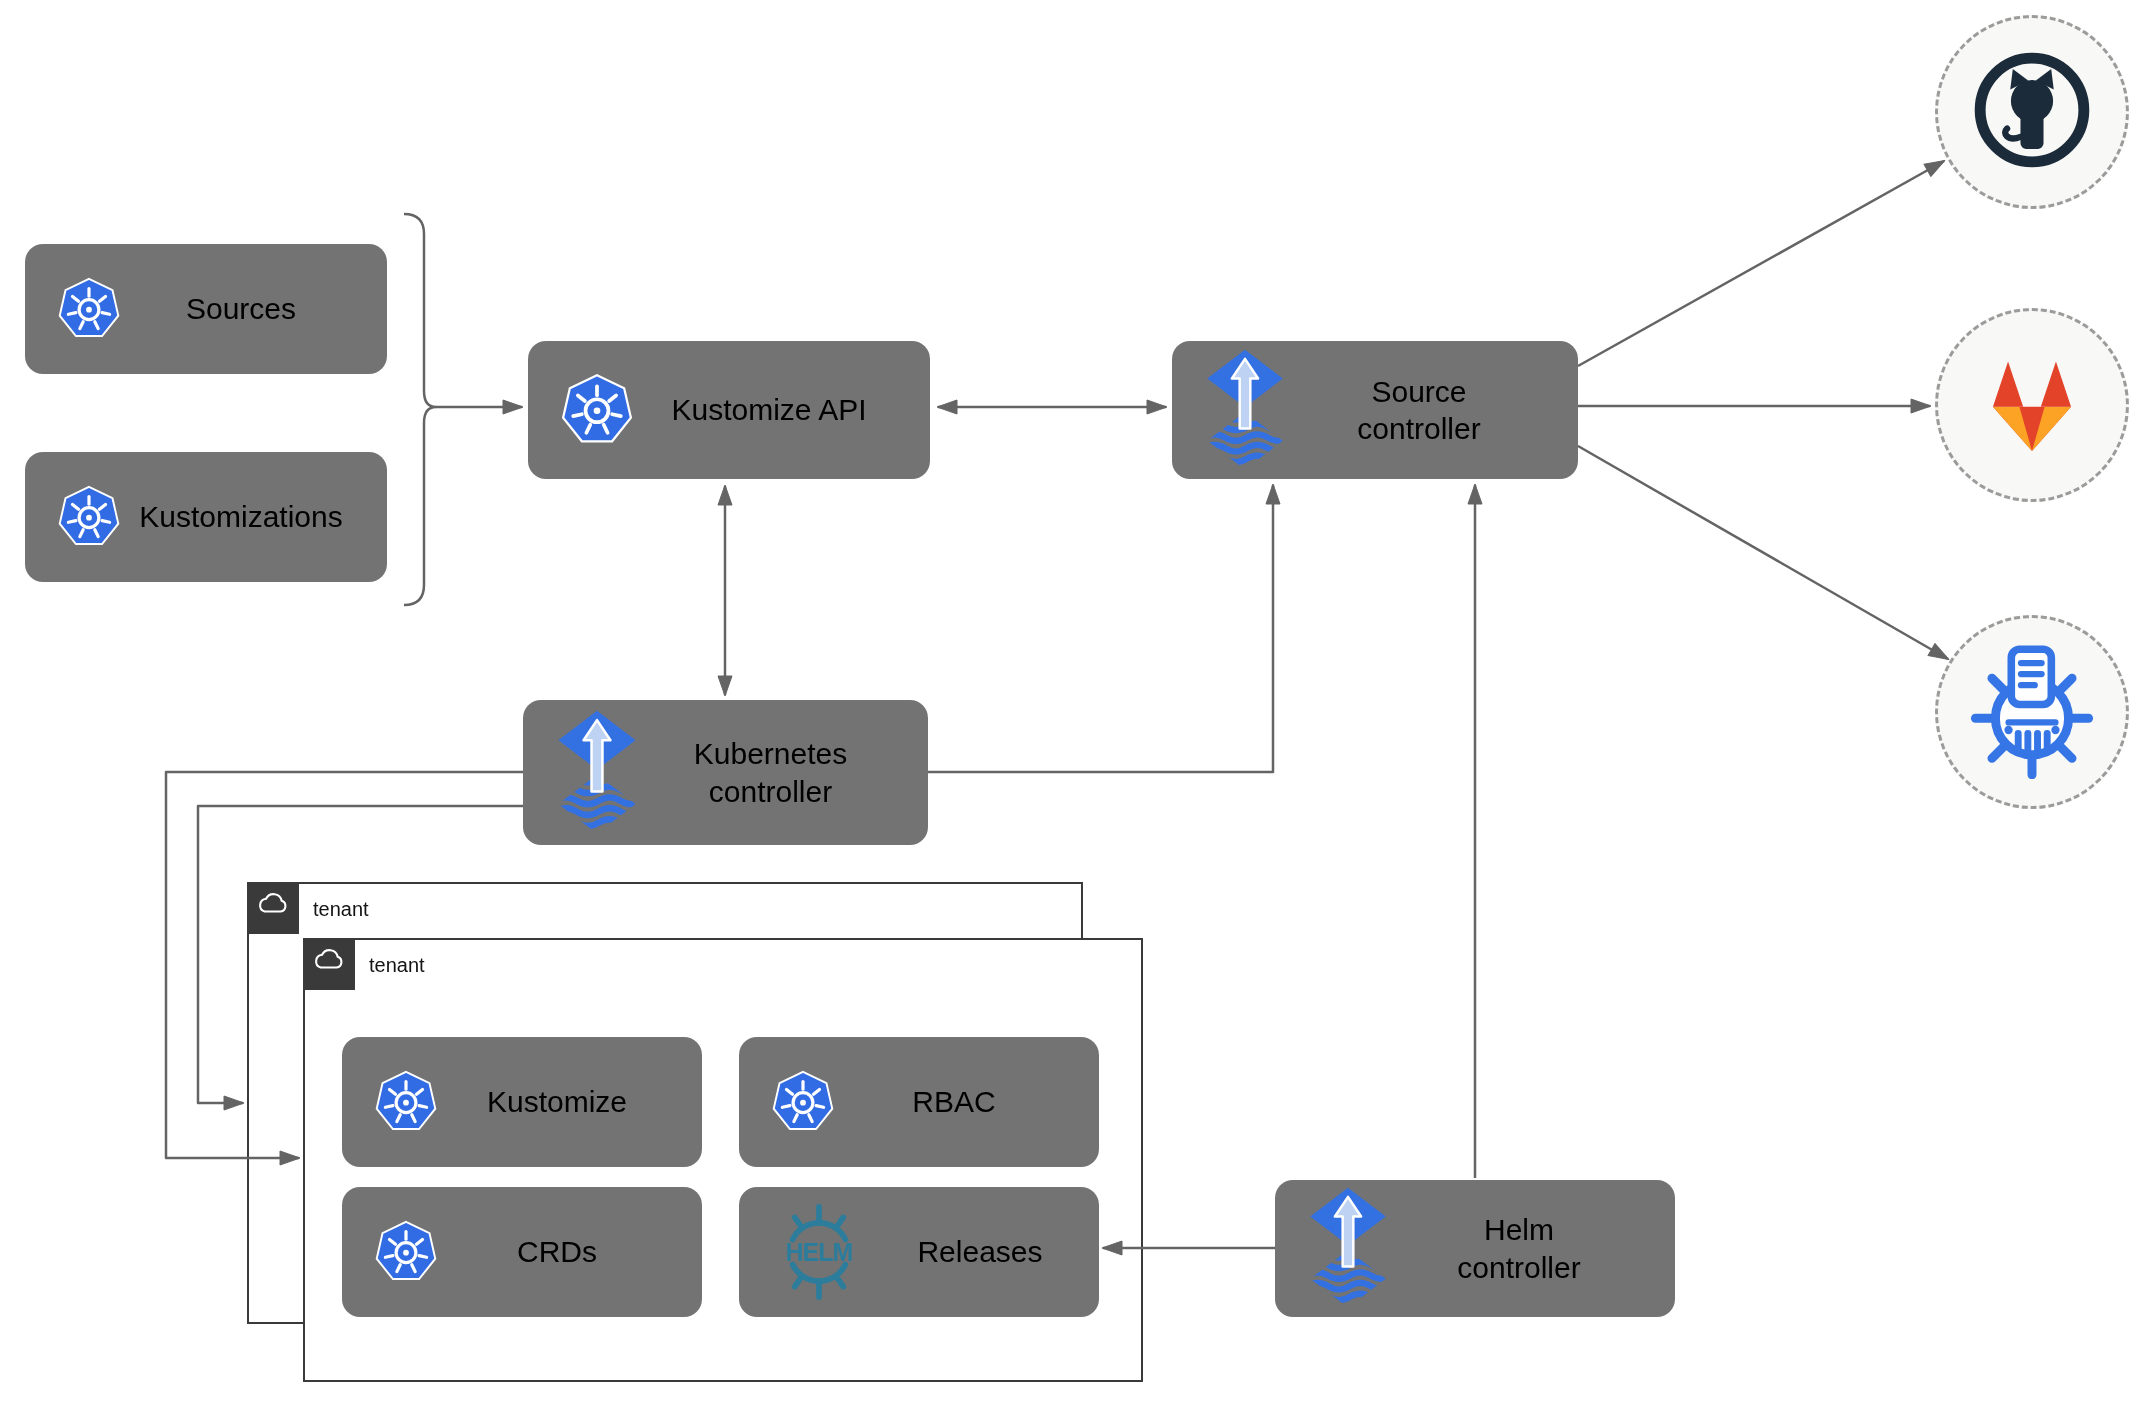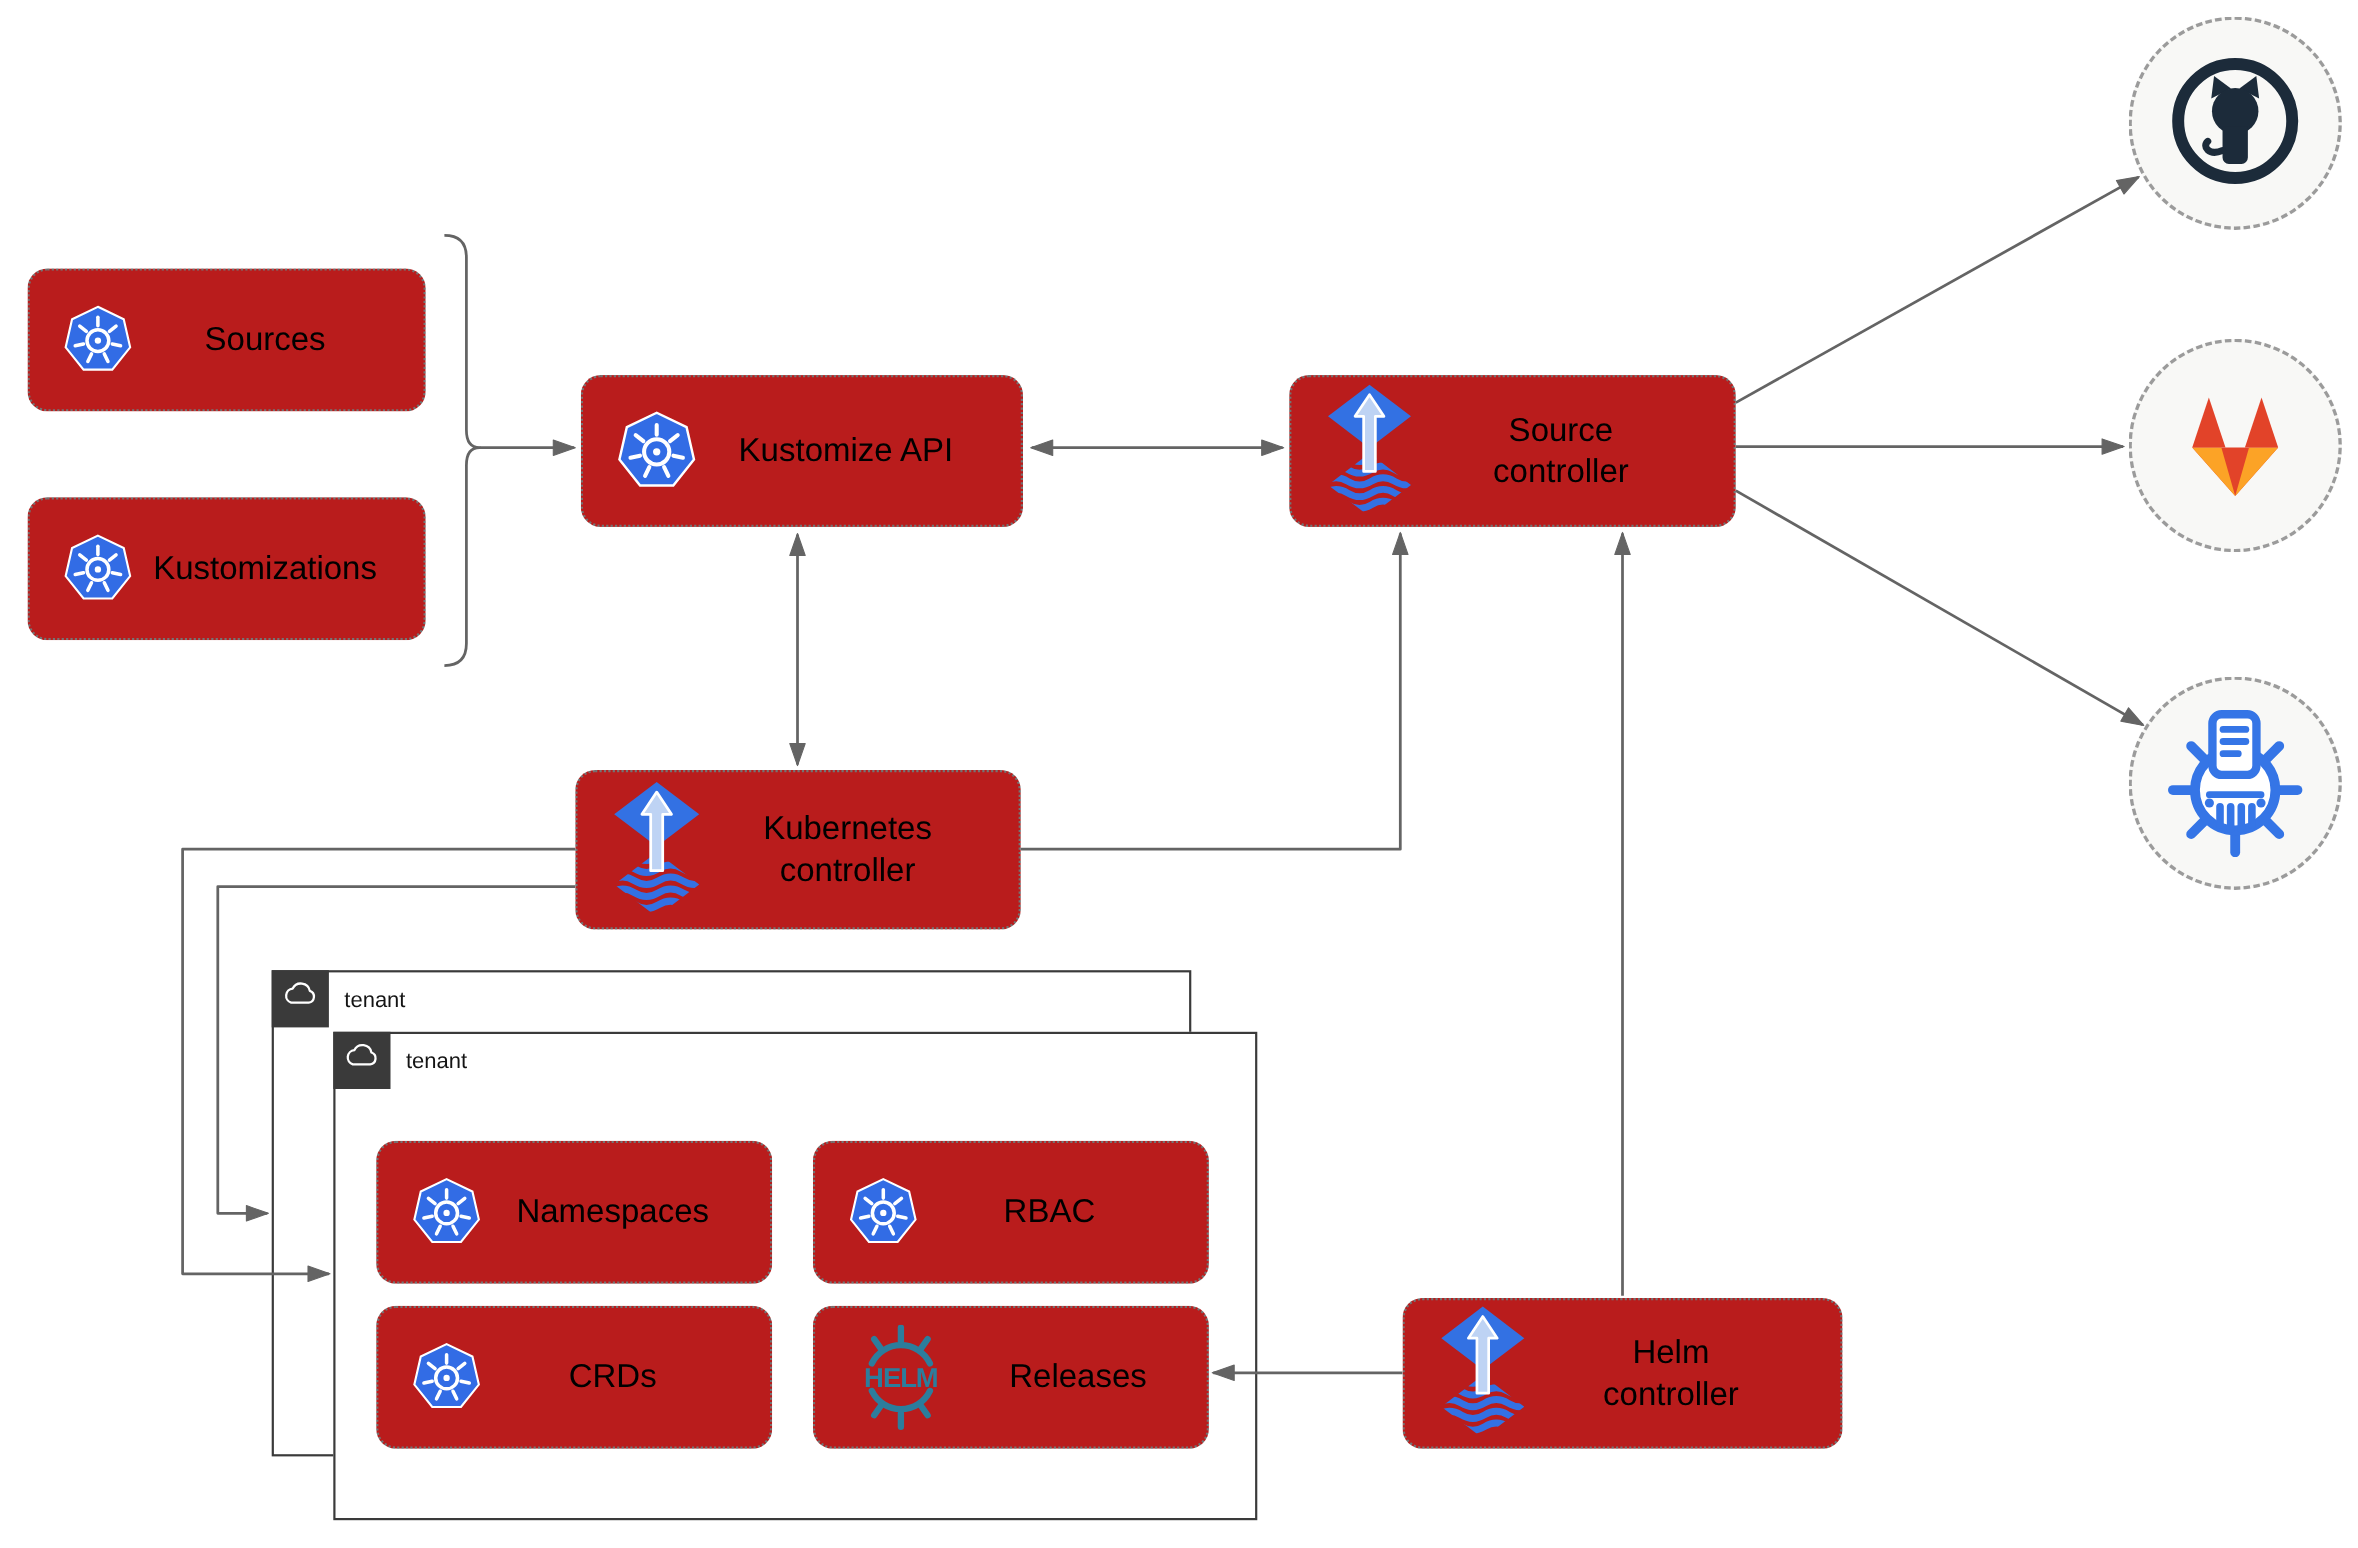--- a/index.html
+++ b/index.html
@@ -2,21 +2,21 @@
 <html><head>
 <meta charset="utf-8">
 <style>
   html,body{margin:0;padding:0;background:#ffffff;}
   .canvas{
     position:relative;width:2144px;height:1407px;background:#ffffff;
     font-family:"Liberation Sans",sans-serif;overflow:hidden;
   }
   
   .node{
-    position:absolute;background:#b91c1c;border:2px dotted #747474;border-radius:18px;
+    position:absolute;background:#737373;border:2px dotted #747474;border-radius:18px;
     display:flex;align-items:center;box-sizing:border-box;z-index:2;
   }
   .node .icon{margin-left:30px;display:flex;align-items:center;justify-content:center;flex:0 0 auto;}
   .node-label{flex:1;text-align:center;font-size:30px;color:#000;padding-right:24px;line-height:1.25;}
   .nowrap{white-space:nowrap;}
   .label-narrow{display:inline-block;max-width:182px;}
   
   .tenant{position:absolute;background:#ffffff;border:2px solid #3a3a3a;box-sizing:border-box;z-index:2;}
   .tenant-tab{position:absolute;top:-2px;left:-2px;width:52px;height:52px;background:#3a3a3a;
     display:flex;align-items:center;justify-content:center;}
@@ -158,21 +158,21 @@
       </span>
     </div>
     <div class="tenant-title">tenant</div>
 
     <div class="node" style="left:37px;top:97px;width:360px;height:130px;">
       <span class="icon">
         <svg width="64" height="64" viewBox="0 0 100 100">
             <use href="#ic-k8s"></use>
           </svg>
       </span>
-      <span class="node-label nowrap">Namespaces</span>
+      <span class="node-label nowrap">Kustomize</span>
     </div>
 
     <div class="node" style="left:37px;top:247px;width:360px;height:130px;">
       <span class="icon">
         <svg width="64" height="64" viewBox="0 0 100 100">
             <use href="#ic-k8s"></use>
           </svg>
       </span>
       <span class="node-label nowrap">CRDs</span>
     </div>

